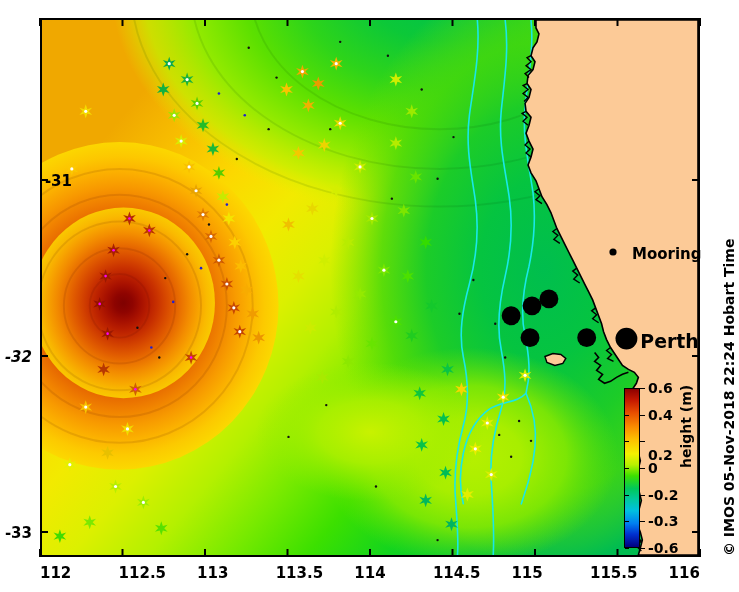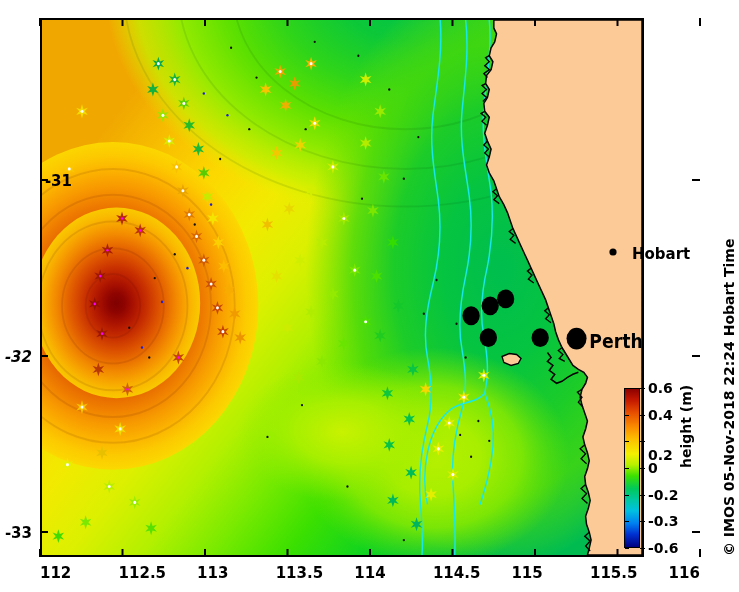--- a/index.html
+++ b/index.html
@@ -19,21 +19,21 @@
     left: 0; top: 0;
     width: 739px; height: 592px;
     background: #ffffff;
   }
 
   
   #plot-frame {
     position: absolute;
     left: 40px;
     top: 18px;
-    width: 604px;
+    width: 660px;
     height: 539px;
     border: 2px solid #000000;
     box-sizing: border-box;
     overflow: hidden;
     background: #00b050;
   }
   #map-svg {
     position: absolute;
     left: 0; top: 0;
     width: 100%;
@@ -546,21 +546,21 @@
   </div>
 
 
   <div id="map-legend">
     <div class="legend-row">
       <span class="legend-sym">
         <svg width="18" height="18" viewBox="-9 -9 18 18">
           <circle cx="0" cy="0" r="3.6" fill="#000000"></circle>
         </svg>
       </span>
-      <span class="legend-text">Hobart</span>
+      <span class="legend-text">Mooring</span>
     </div>
   </div>
 
   <div id="colorbar-wrap">
     <div id="colorbar-bar"></div>
 
     <div class="cb-tick-in" style="top:0px;"></div>
     <div class="cb-tick" style="top:0px;"></div>
     <div class="cb-label" style="top:0px;">0.6</div>
 

